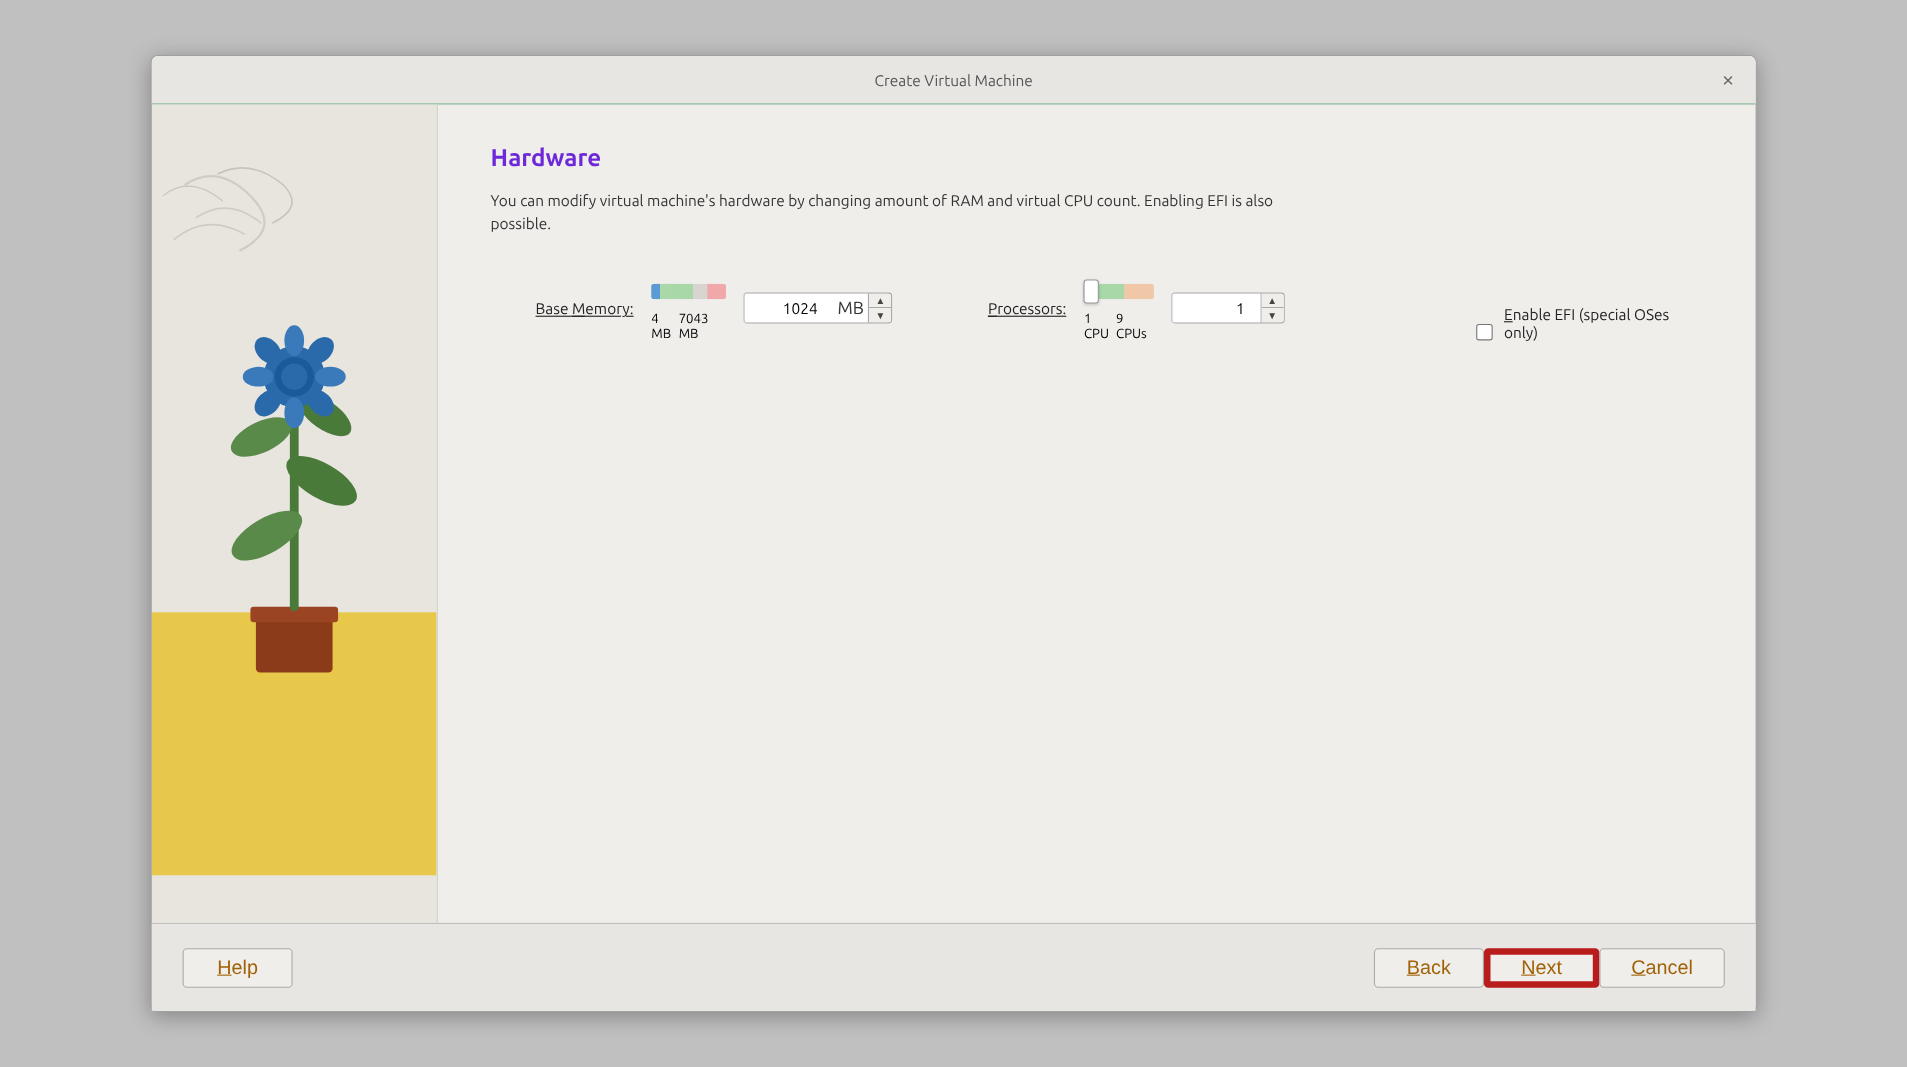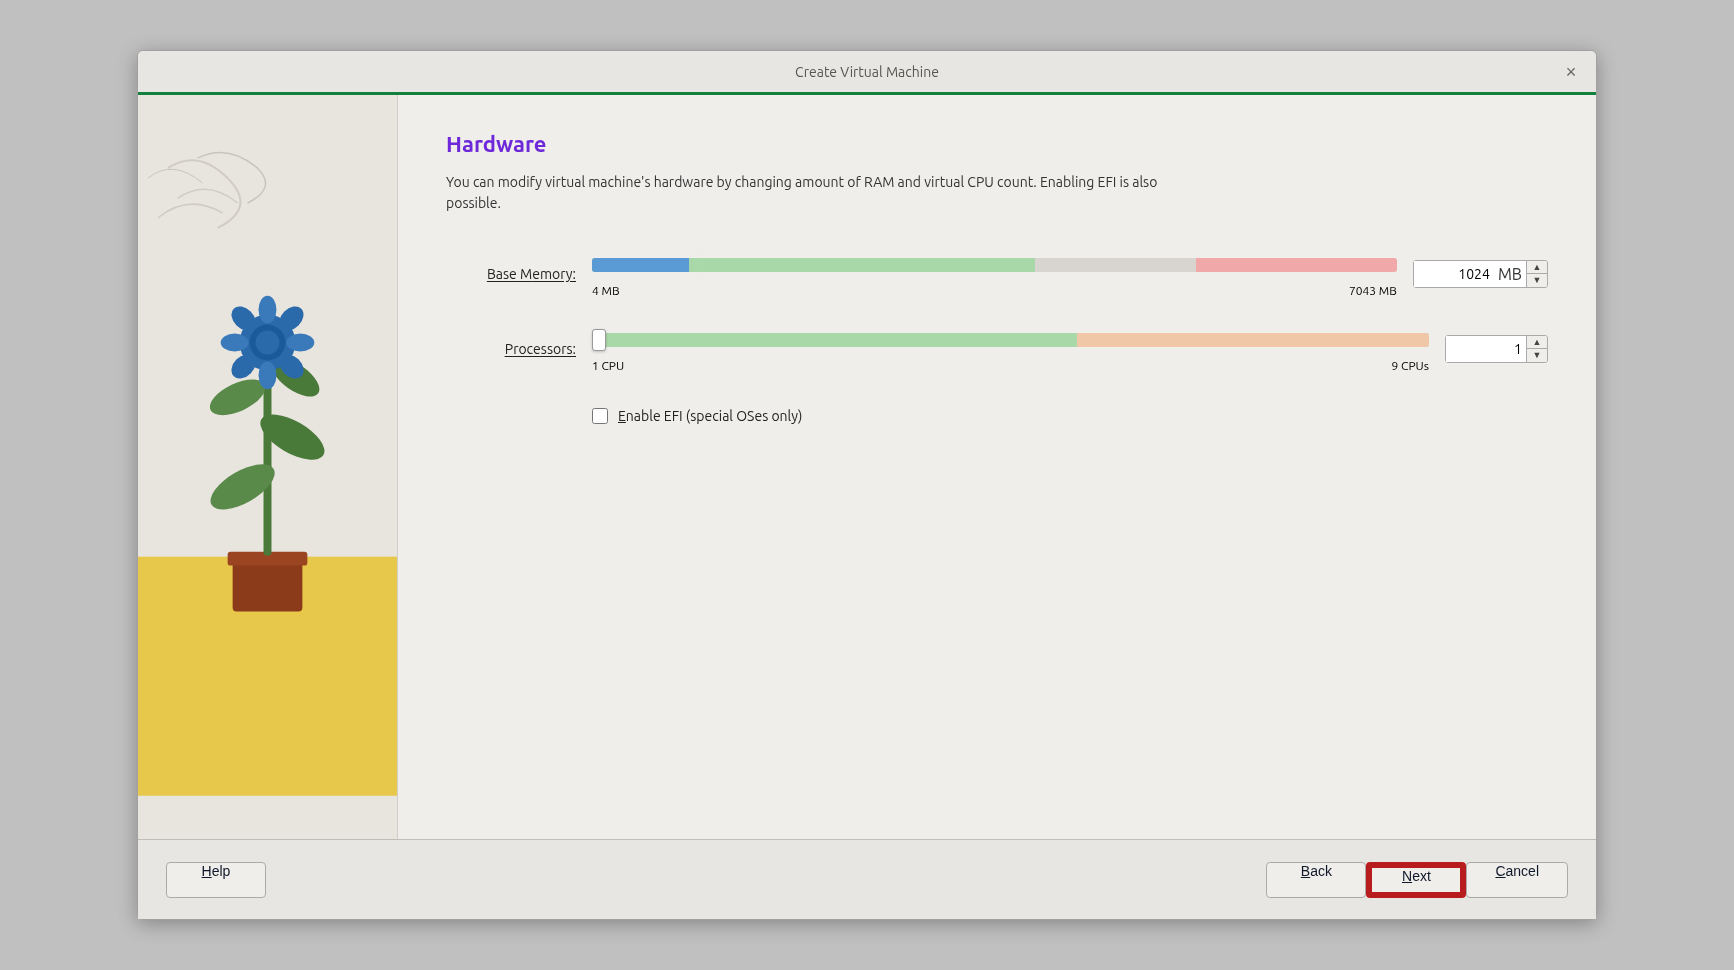--- a/index.html
+++ b/index.html
@@ -22,21 +22,21 @@
       border: 1px solid #a0a0a0;
       border-radius: 6px;
       display: flex;
       flex-direction: column;
       box-shadow: 0 4px 20px rgba(0,0,0,0.3);
       position: relative;
     }
 
     .title-bar {
       background: #e8e6e3;
-      border-bottom: 3px solid #15803d;
+      border-bottom: 1px solid #15803d;
       padding: 0 16px;
       height: 44px;
       display: flex;
       align-items: center;
       justify-content: center;
       border-radius: 6px 6px 0 0;
       position: relative;
       flex-shrink: 0;
     }
 
@@ -110,21 +110,20 @@
     .description {
       font-size: 14px;
       color: #333;
       line-height: 1.5;
       margin-bottom: 36px;
       max-width: 760px;
     }
 
     .form-section {
       display: flex;
-      flex-direction: column;
       gap: 28px;
     }
 
     .form-row {
       display: flex;
       align-items: center;
       gap: 16px;
     }
 
     .form-label {
@@ -164,21 +163,21 @@
       border: 1px solid #aaa;
       border-radius: 3px;
       background: white;
       height: 28px;
       flex-shrink: 0;
     }
 
     .spinbox-value {
       width: 80px;
       text-align: right;
-      padding: 0 4px;
+      padding: 0 14px;
       font-size: 14px;
       line-height: 26px;
       border: none;
       outline: none;
       background: white;
     }
 
     .spinbox-unit {
       font-size: 16px;
       padding: 0 4px;
@@ -251,29 +250,29 @@
     }
 
     .footer-right {
       display: flex;
       gap: 0;
     }
 
     .btn {
       height: 36px;
       padding: 0 28px;
-      font-size: 14px;
+      font-size: 18px;
       border: 1px solid #aaa;
       border-radius: 4px;
       background: #f0eeeb;
       cursor: pointer;
-      color: #0f172a;
+      color: #a16207;
       min-width: 100px;
       display: flex;
-      align-items: flex-start;
+      align-items: center;
       justify-content: center;
     }
 
     .btn-next {
       border: 6px solid #b91c1c;
       font-weight: normal;
     }
 
     
     input[type="range"] {

